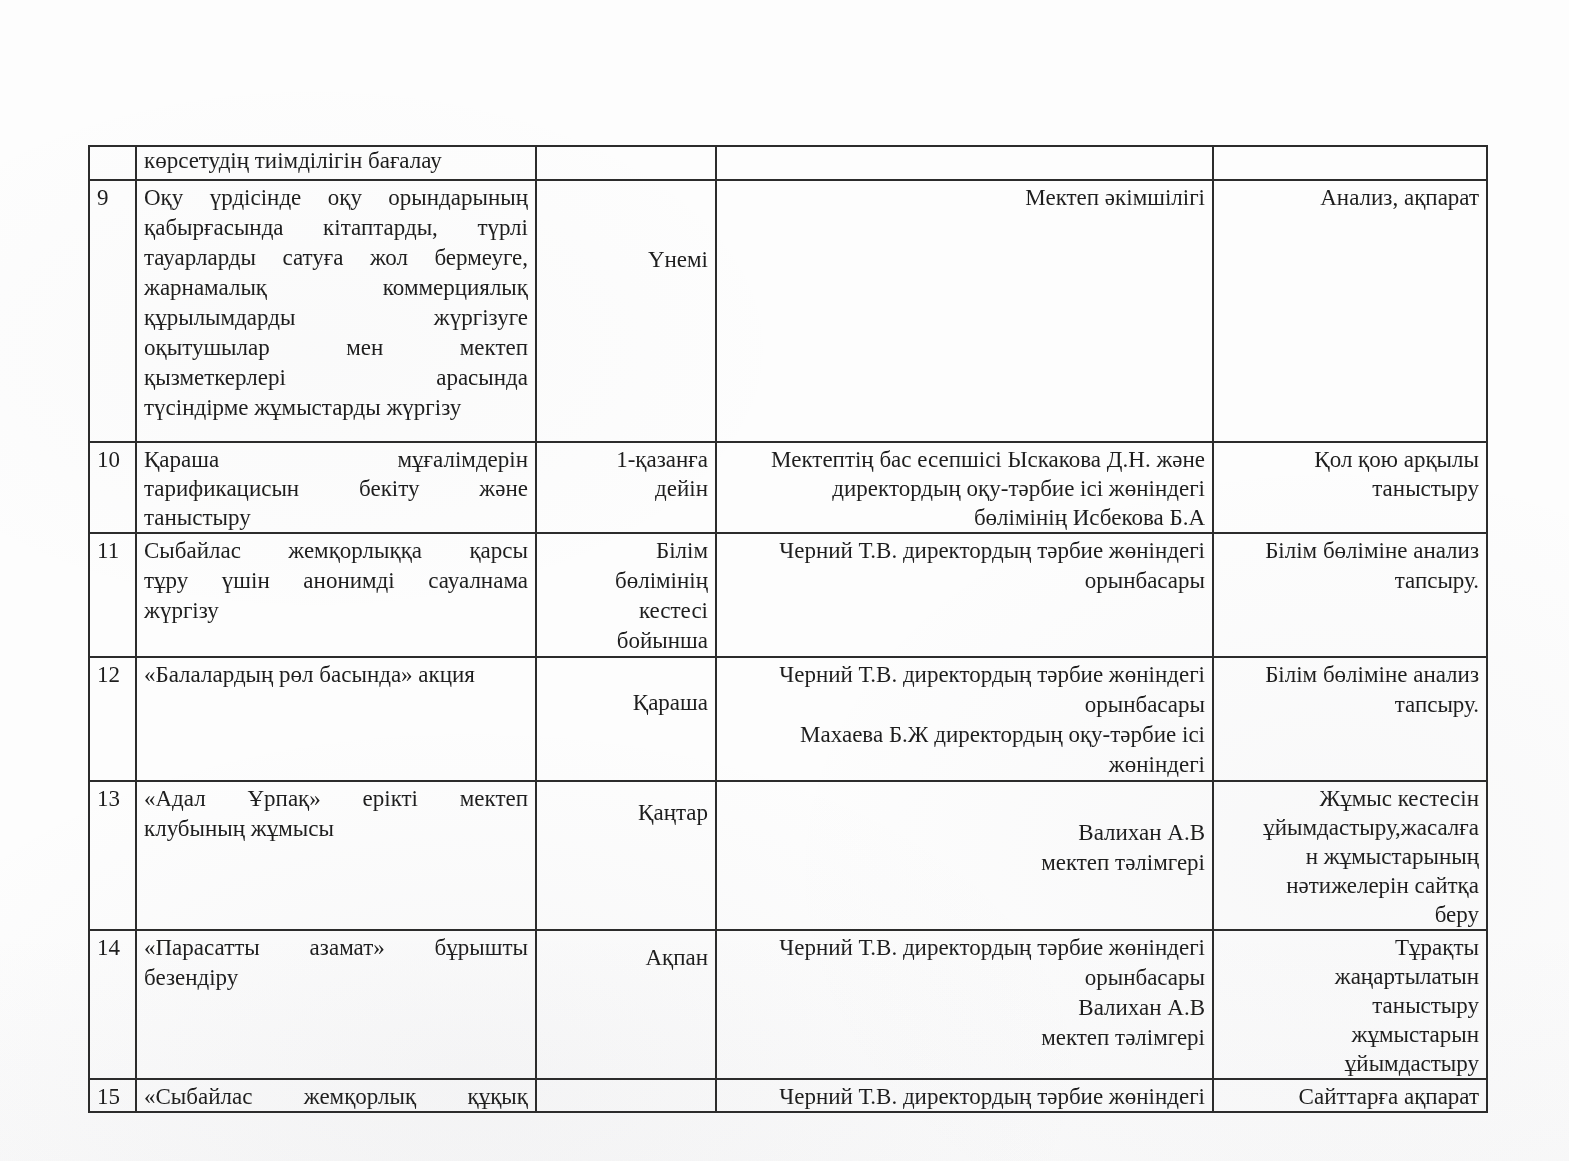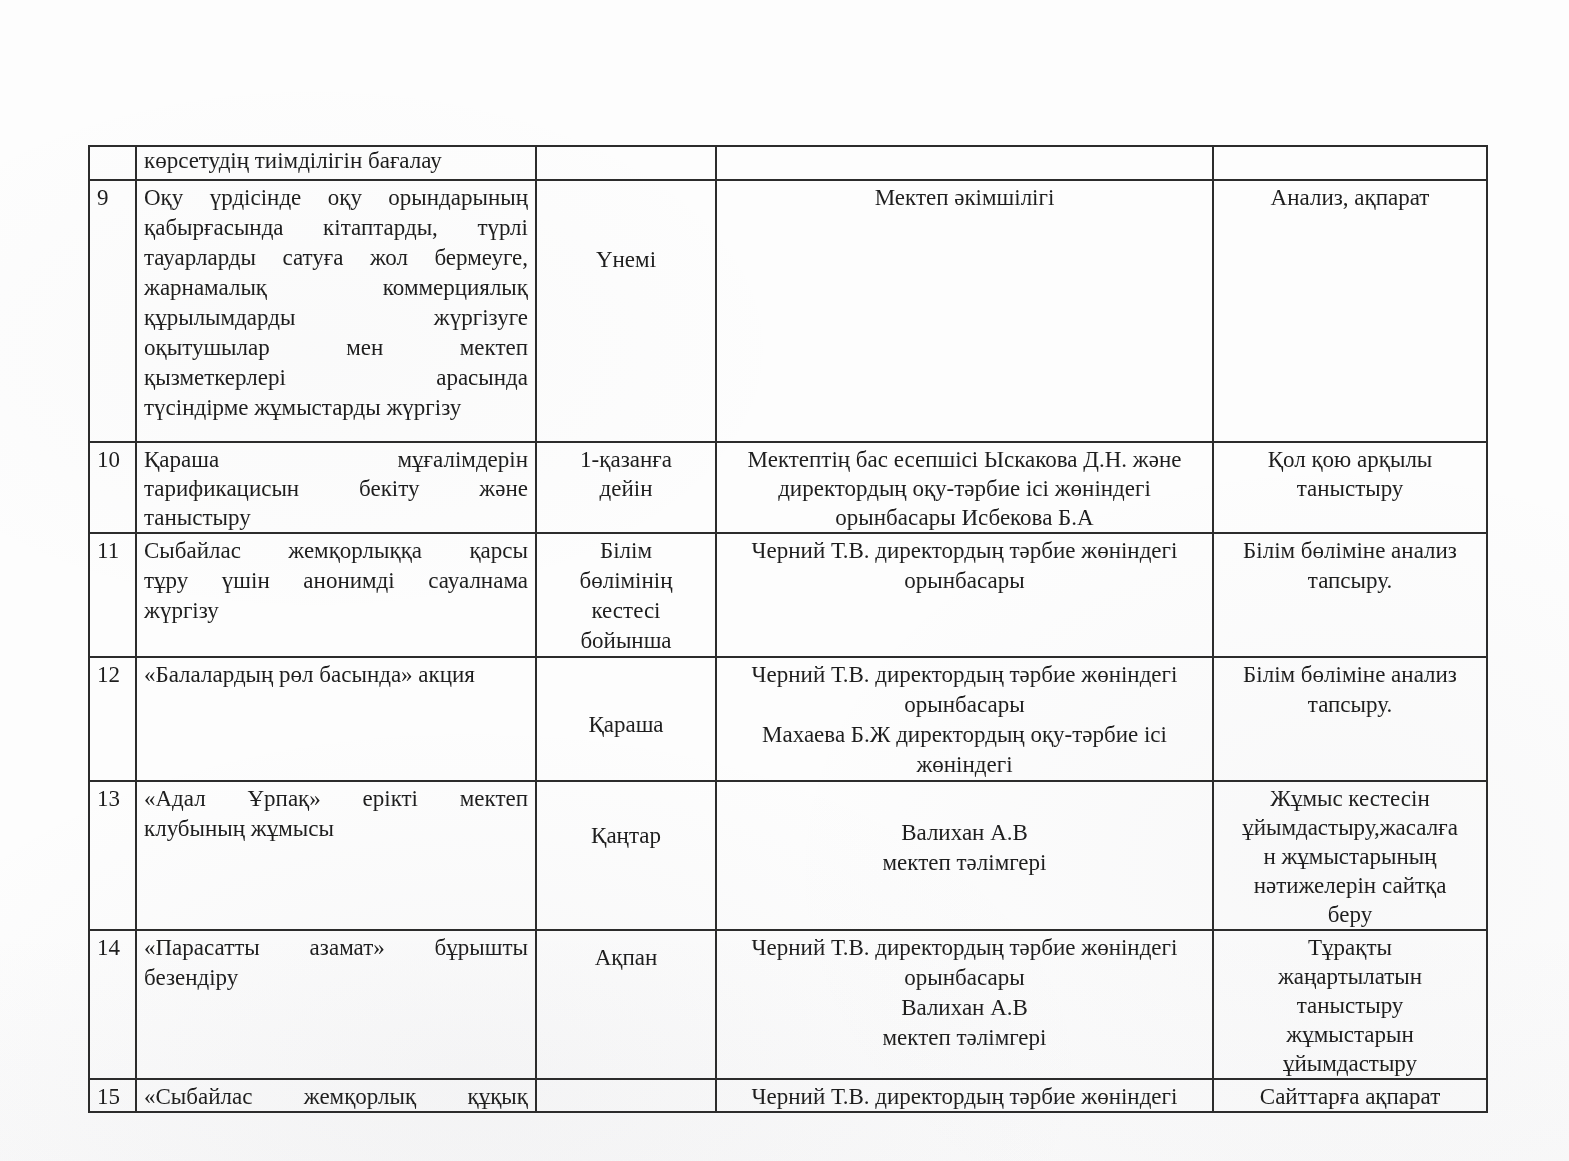--- a/index.html
+++ b/index.html
@@ -48,27 +48,27 @@
   tr.row-5 { height: 148px; margin-left: 25px; }
   tr.row-6 { height: 148px; }
   tr.row-7 { height: 31px; }
 
   td.c-num { text-align: left; padding-left: 8px; }
   td.c-task { text-align: left; }
   td.c-timing, td.c-resp, td.c-result { text-align: center; padding-top: 4px; }
 
   .line { display: block; }
   .c-task .line.stretch { text-align: justify; text-align-last: justify; }
-  .c-timing .line, .c-resp .line, .c-result .line { text-align: center; }
+  .c-timing .line, .c-resp .line, .c-result .line { text-align: right; }
 
   tr.row-0 td { padding-top: 0; line-height: 28px; }
   tr.row-2 td { line-height: 29px; }
   tr.row-1 td.c-timing { padding-top: 64px; }
-  tr.row-4 td.c-timing { padding-top: 52px; }
-  tr.row-5 td.c-timing { padding-top: 39px; }
+  tr.row-4 td.c-timing { padding-top: 30px; }
+  tr.row-5 td.c-timing { padding-top: 16px; }
   tr.row-6 td.c-timing { padding-top: 12px; }
   tr.row-5 td.c-resp   { padding-top: 36px; }
   tr.row-5 td.c-result .line, tr.row-6 td.c-result .line { line-height: 29px; }
   tr.row-7 td { line-height: 29px; margin-top: 14px; }
 </style>
 </head>
 <body>
 
 <div class="scan-shade"></div>
 
@@ -123,21 +123,21 @@
           <div class="line stretch">тарификацисын бекіту және</div>
           <div class="line">таныстыру</div>
         </td>
         <td class="c-timing">
           <div class="line">1-қазанға</div>
           <div class="line">дейін</div>
         </td>
         <td class="c-resp">
           <div class="line">Мектептің бас есепшісі Ыскакова Д.Н. және</div>
           <div class="line">директордың оқу-тәрбие ісі жөніндегі</div>
-          <div class="line">орынбасары Исбекова Б.А</div>
+          <div class="line">бөлімінің Исбекова Б.А</div>
         </td>
         <td class="c-result">
           <div class="line">Қол қою арқылы</div>
           <div class="line">таныстыру</div>
         </td>
       </tr>
       <tr class="row-3">
         <td class="c-num">
           <div class="line">11</div>
         </td>

